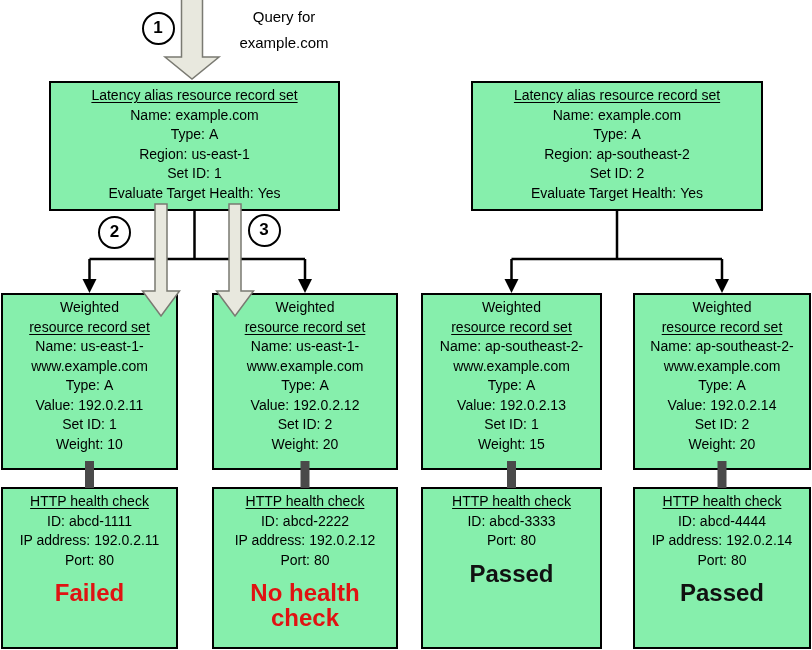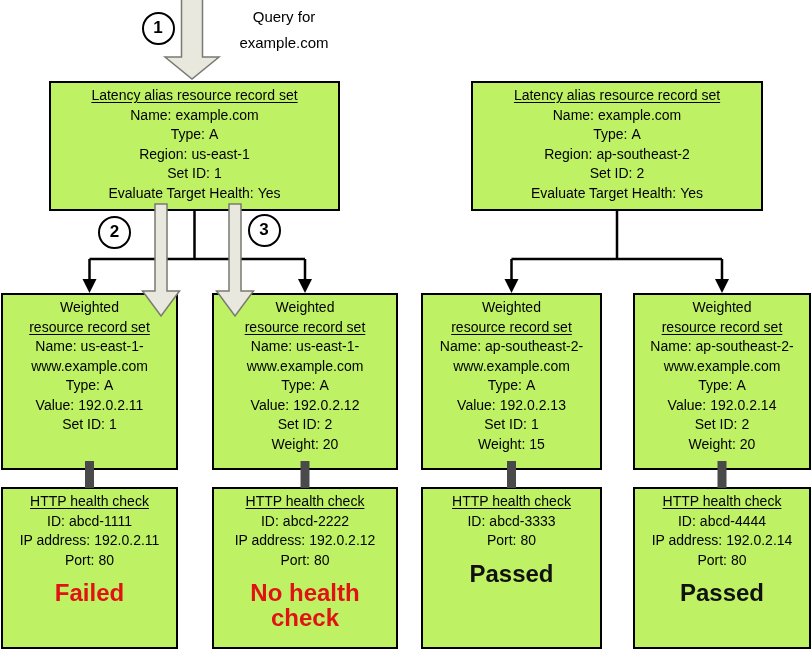--- a/index.html
+++ b/index.html
@@ -2,21 +2,21 @@
 <html><head>
 <meta charset="utf-8">
 <style>
   html,body{margin:0;padding:0;background:#fff;}
   .canvas{
     position:relative;width:812px;height:650px;background:#fff;overflow:hidden;
     font-family:"Liberation Sans",sans-serif;color:#000;
   }
   .lyr{position:absolute;left:0;top:0;width:812px;height:650px;pointer-events:none;}
   .box{
-    position:absolute;background:#bef264;border:2px solid #000;box-sizing:border-box;
+    position:absolute;background:#86efac;border:2px solid #000;box-sizing:border-box;
     text-align:center;font-size:14px;line-height:19.5px;padding-top:3px;z-index:2;
   }
   .u{text-decoration:underline;text-underline-offset:2px;}
   .fl{font-weight:normal;margin-right:4px;}
   .status{font-weight:bold;font-size:24px;line-height:25px;margin:10px auto 0;max-width:150px;}
   .stepnum{
     position:absolute;width:33px;height:33px;box-sizing:border-box;border:2.5px solid #000;
     border-radius:50%;background:#fff;z-index:4;display:flex;align-items:center;
     justify-content:center;font-weight:bold;font-size:17px;
   }
@@ -75,20 +75,21 @@
     <div><span class="fl">Evaluate Target Health:</span><span>Yes</span></div>
   </div>
 
   <div class="box" style="left:1px;top:293px;width:177px;height:177px">
     <div>Weighted</div>
     <div class="u">resource record set</div>
     <div><span class="fl">Name:</span><span>us-east-1-www.example.com</span></div>
     <div><span class="fl">Type:</span><span>A</span></div>
     <div><span class="fl">Value:</span><span>192.0.2.11</span></div>
     <div><span class="fl">Set ID:</span><span>1</span></div>
+    <div><span class="fl">Weight:</span><span>10</span></div>
   </div>
 
   <div class="box" style="left:212px;top:293px;width:186px;height:177px">
     <div>Weighted</div>
     <div class="u">resource record set</div>
     <div><span class="fl">Name:</span><span>us-east-1-www.example.com</span></div>
     <div><span class="fl">Type:</span><span>A</span></div>
     <div><span class="fl">Value:</span><span>192.0.2.12</span></div>
     <div><span class="fl">Set ID:</span><span>2</span></div>
     <div><span class="fl">Weight:</span><span>20</span></div>

